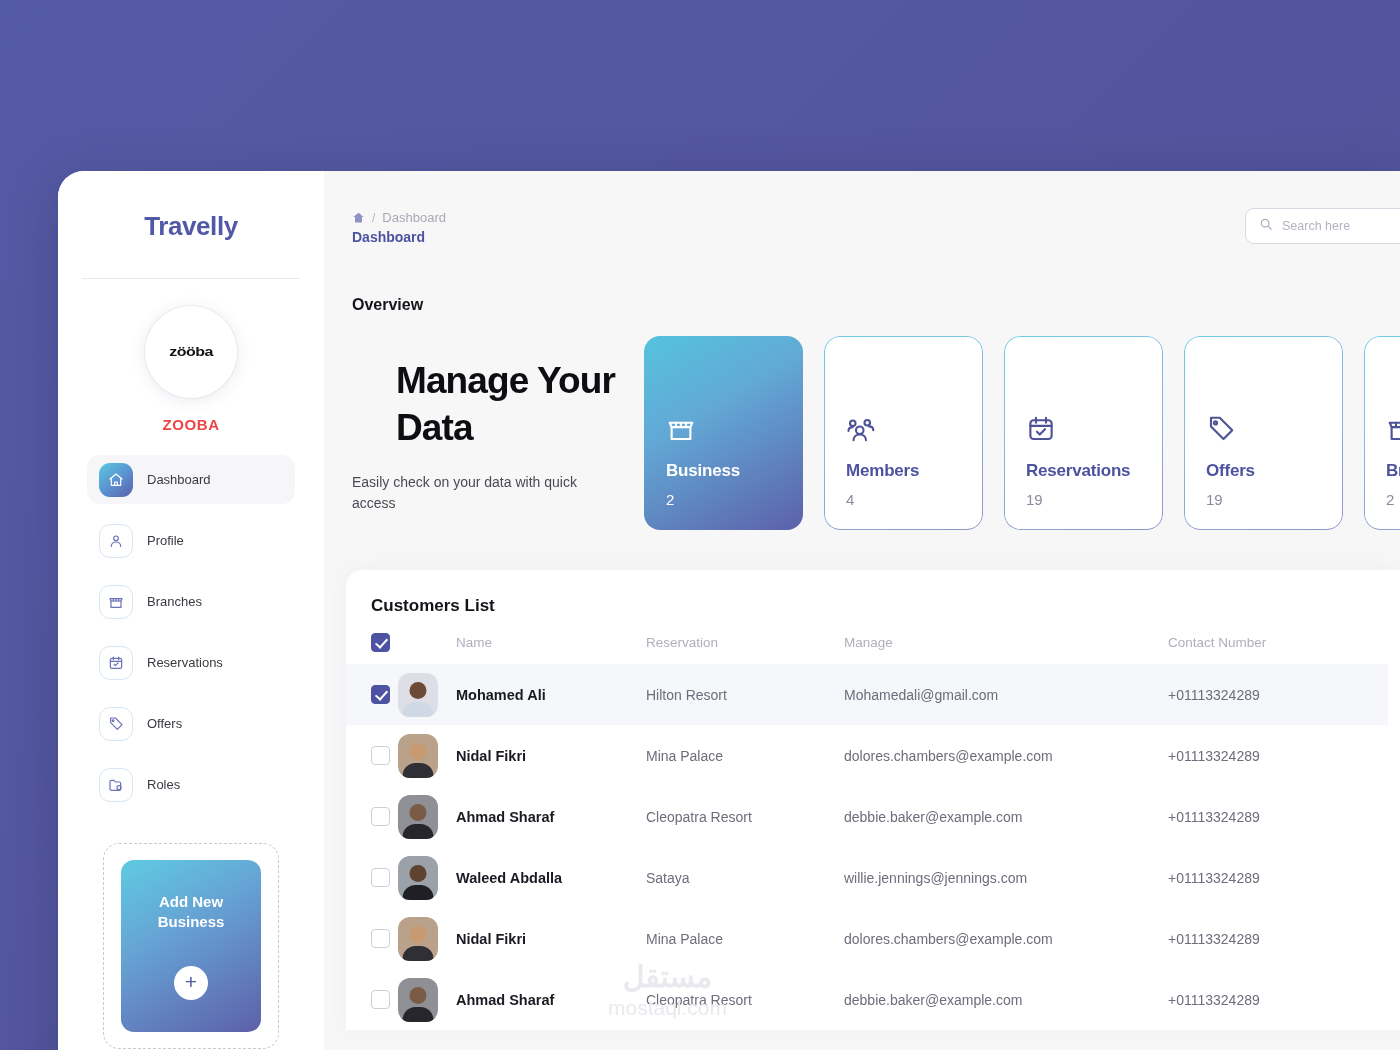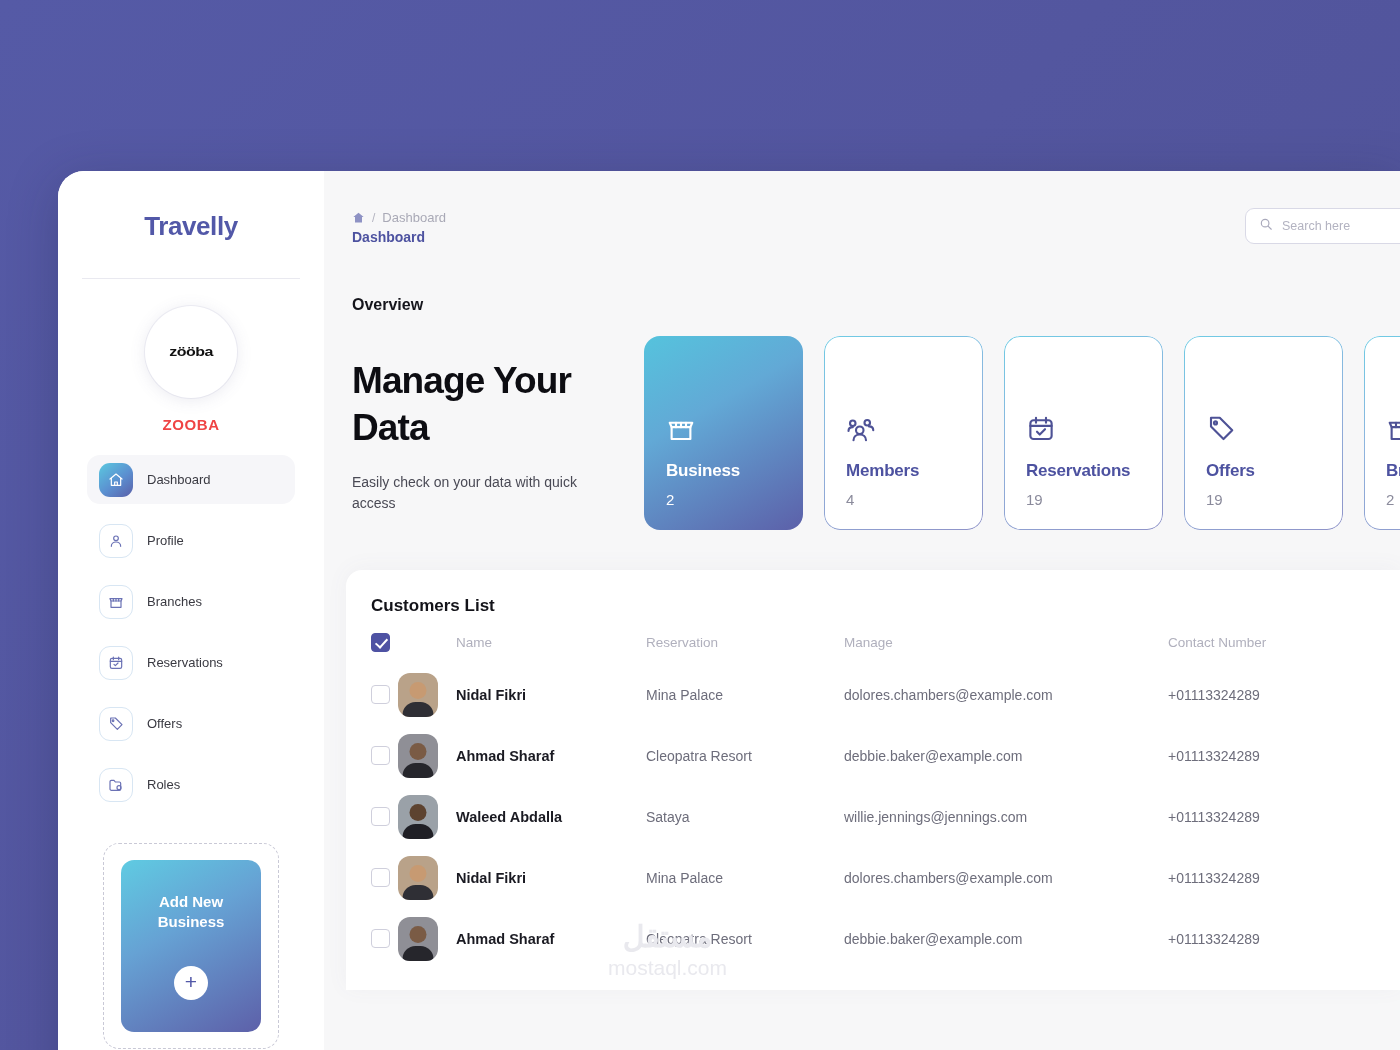--- a/index.html
+++ b/index.html
@@ -234,20 +234,21 @@
     padding-left: 28px;
   }
 
   #hero { width: 292px; padding-top: 22px; flex: none; }
   #hero h1 {
     font-size: 37px;
     line-height: 1.26;
     font-weight: bold;
     color: #0d0d12;
     letter-spacing: -0.9px;
+    margin-left: 44px;
   }
   #hero p {
     margin-top: 21px;
     font-size: 14px;
     line-height: 1.46;
     color: #4a4a55;
     max-width: 235px;
   }
 
   #cards { display: flex; gap: 21px; }
@@ -615,20 +616,34 @@
               <span class="chk on"></span>
             </th>
             <th class="c-avatar"></th>
             <th class="c-name">Name</th>
             <th class="c-res">Reservation</th>
             <th class="c-mail">Manage</th>
             <th>Contact Number</th>
           </tr>
         </thead>
         <tbody id="tbody">
+            <tr class="selected">
+              <td class="c-check" style="padding-left:25px"><span class="chk on"></span></td>
+              <td class="c-avatar">
+                <span class="avatar">
+                  <span class="bg" style="background:#dedee6"></span>
+                  <span class="head" style="background:#6b4a38"></span>
+                  <span class="body" style="background:#cfd9e6"></span>
+                </span>
+              </td>
+              <td class="c-name name-cell">Mohamed Ali</td>
+              <td class="c-res">Hilton Resort</td>
+              <td class="c-mail">Mohamedali@gmail.com</td>
+              <td>+01113324289</td>
+            </tr>
             <tr>
               <td class="c-check" style="padding-left:25px"><span class="chk"></span></td>
               <td class="c-avatar">
                 <span class="avatar">
                   <span class="bg" style="background:#b9a289"></span>
                   <span class="head" style="background:#c79a72"></span>
                   <span class="body" style="background:#2f2f35"></span>
                 </span>
               </td>
               <td class="c-name name-cell">Nidal Fikri</td>

